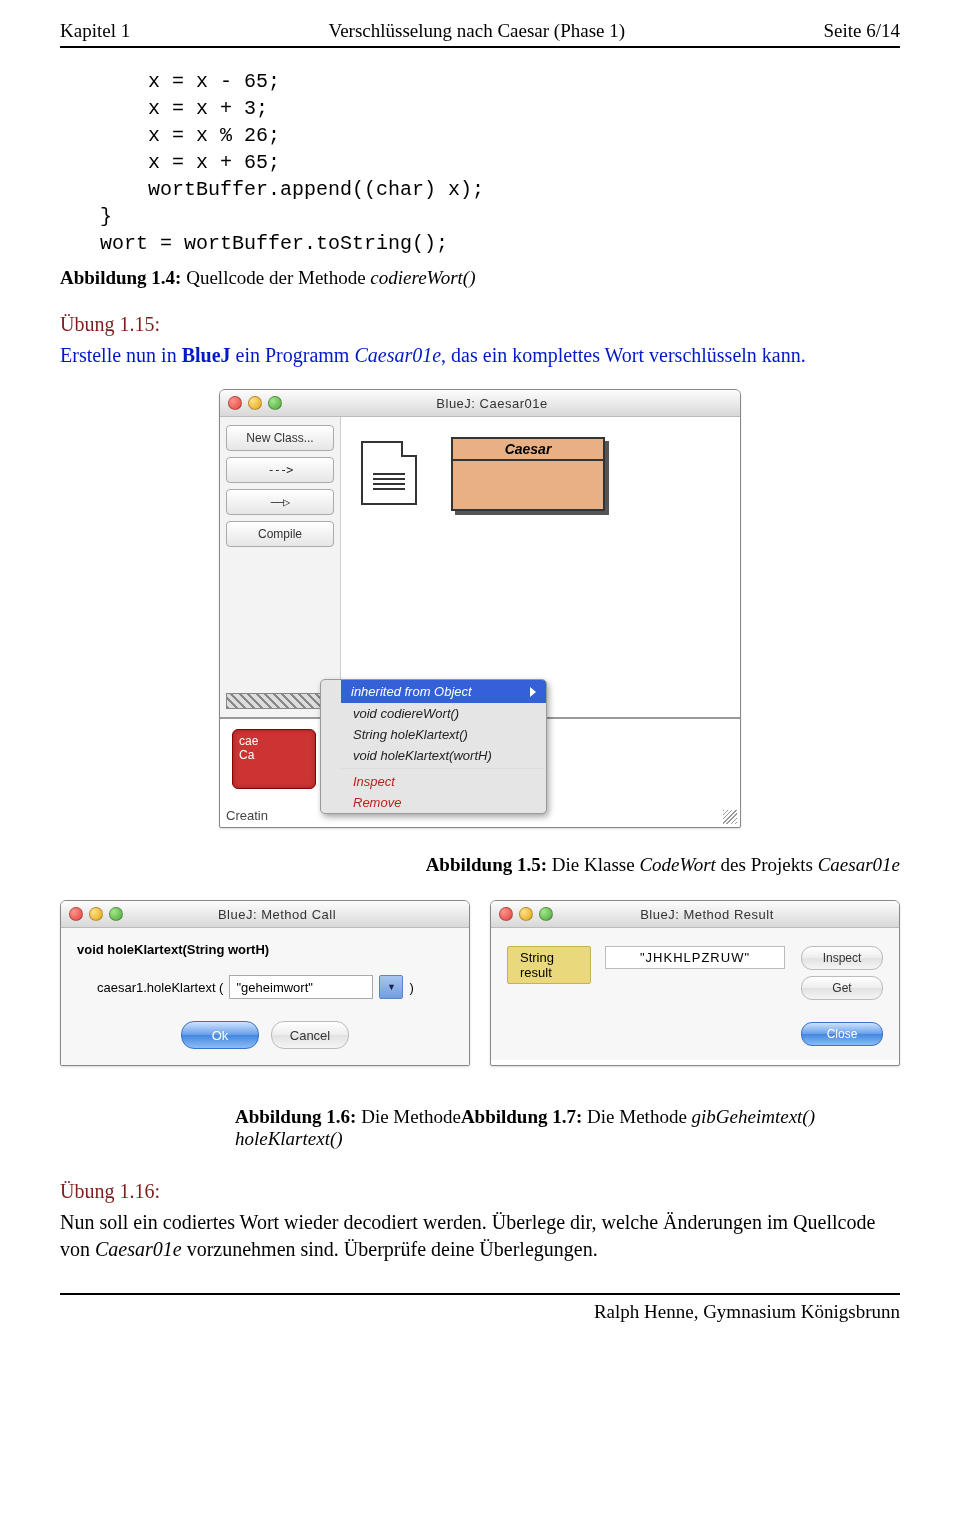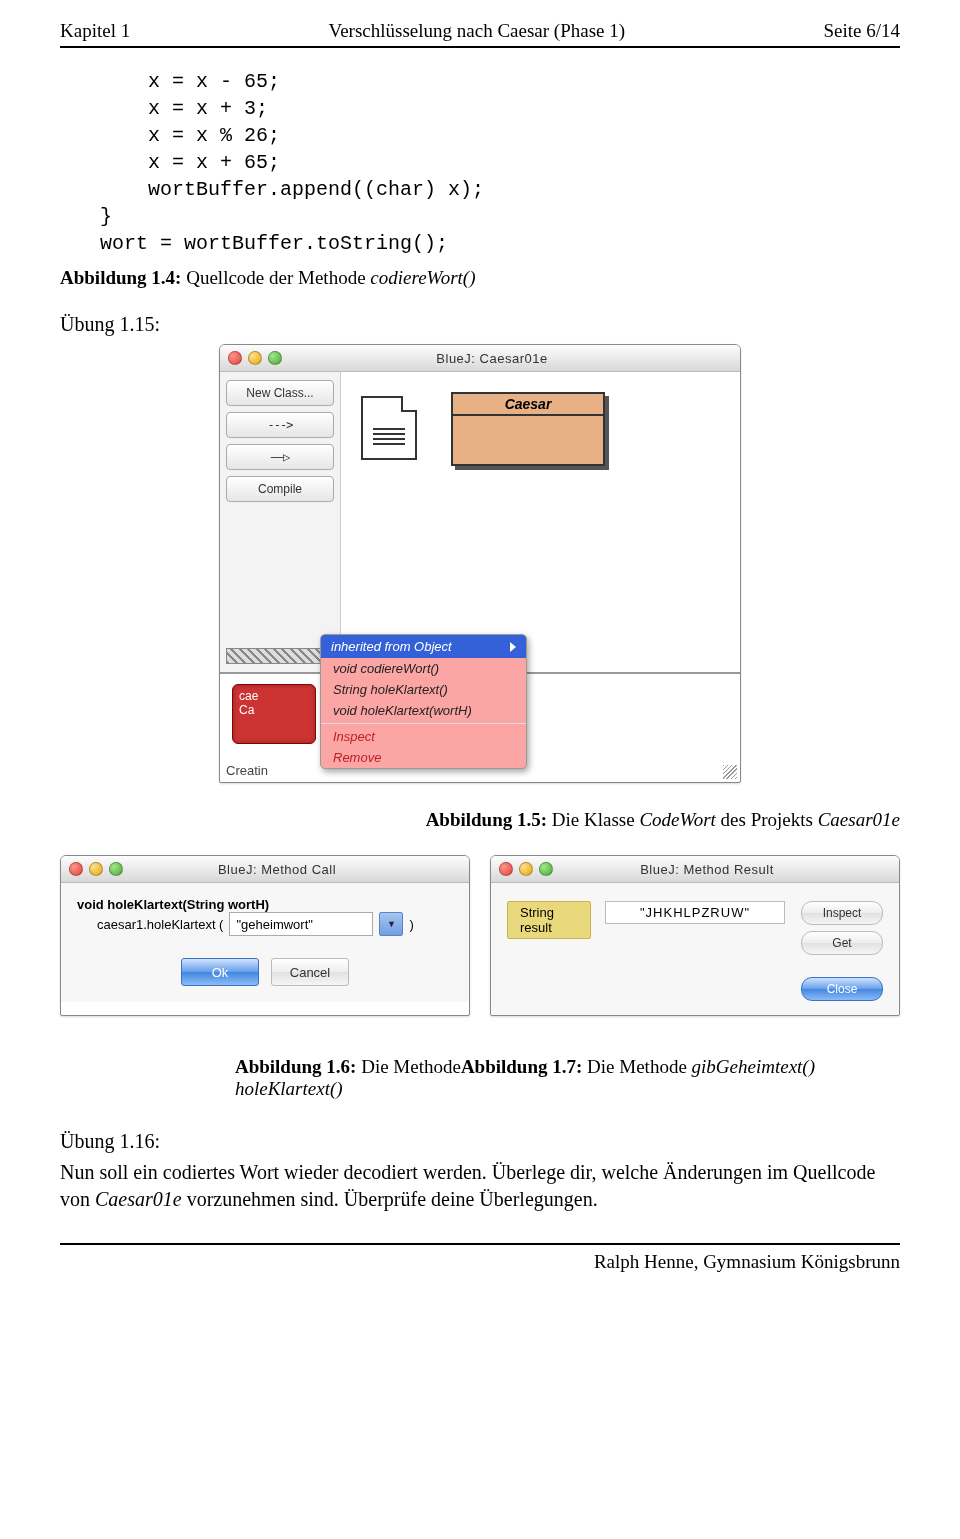--- a/index.html
+++ b/index.html
@@ -29,21 +29,21 @@
     line-height: 1.35;
   }
   .caption {
     text-align: left;
     font-size: 19px;
     margin: 10px 0 24px 0;
   }
   .caption .bold { font-weight: bold; }
   .caption .italic { font-style: italic; }
   .exercise-heading {
-    color: #000000;
+    color: #7f1d1d;
     font-size: 20px;
     margin-top: 24px;
     margin-bottom: 6px;
   }
   .exercise-text {
     color: #0018c8;
     font-size: 20px;
     line-height: 1.35;
     margin-bottom: 20px;
   }
@@ -213,27 +213,28 @@
     font-size: 12px;
     padding: 4px 6px;
     box-shadow: inset 0 0 4px rgba(0,0,0,0.3);
     line-height: 1.2;
     overflow: hidden;
   }
   .context-menu {
     position: absolute;
     top: -40px; left: 100px;
     width: 205px;
-    background: #fca5a5;
+    background: #e5e5e5;
     border: 1px solid #999;
     border-radius: 5px;
     box-shadow: 2px 3px 6px rgba(0,0,0,0.35);
     font-family: "Lucida Grande", Arial, sans-serif;
     font-size: 13px;
     overflow: hidden;
+    padding-left: 20px;
   }
   .cm-header {
     background: #3561d8;
     color: #fff;
     font-style: italic;
     padding: 4px 10px;
     display: flex;
     justify-content: space-between;
     align-items: center;
   }
@@ -266,21 +267,21 @@
   
   .method-call { width: 430px; }
   .mc-body {
     padding: 14px 16px 16px 16px;
     font-family: "Lucida Grande", Arial, sans-serif;
     font-size: 13px;
     background: #f7f7f7;
   }
   .mc-sig {
     font-weight: bold;
-    margin-bottom: 0;
+    margin-bottom: 18px;
   }
   .mc-call {
     display: flex;
     align-items: center;
     gap: 6px;
     margin-left: 20px;
     margin-bottom: 22px;
   }
   .mc-input {
     width: 130px;
@@ -300,21 +301,21 @@
     color: #224;
     font-size: 9px;
   }
   .mc-btnrow {
     display: flex;
     justify-content: center;
     gap: 12px;
   }
   .aqua-btn {
     min-width: 76px; height: 26px;
-    border-radius: 3px;
+    border-radius: 13px;
     border: 1px solid #9fb9da;
     background: linear-gradient(#eef5ff,#b9d3f4 48%, #9cc0ef 52%, #cfe2fb);
     font-family: "Lucida Grande", Arial, sans-serif;
     font-size: 13px;
     display: flex; align-items: center; justify-content: center;
     color: #123;
   }
   .aqua-btn.default {
     border-color: #3a72c7;
     background: linear-gradient(#cfe3ff,#6aa1ea 48%, #4388e1 52%, #8cbcf5);
@@ -379,20 +380,23 @@
     x = x + 65;
     wortBuffer.append((char) x);
 }
 wort = wortBuffer.toString();</div>
 
   <div class="caption">
     <span class="bold">Abbildung 1.4:</span><span> Quellcode der Methode </span><span class="italic">codiereWort()</span>
   </div>
 
   <div class="exercise-heading">Übung 1.15:</div>
+  <div class="exercise-text">
+    <span>Erstelle nun in </span><span class="bluej">BlueJ</span><span> ein Programm </span><span class="proj">Caesar01e</span><span>, das ein komplettes Wort verschlüsseln kann.</span>
+  </div>
 
   <div class="figure-center">
     <div class="mac-window bluej-main">
       <div class="mac-titlebar">
         <div class="traffic">
           <div class="tl red"></div>
           <div class="tl yel"></div>
           <div class="tl grn"></div>
         </div>
         <div class="mac-title">BlueJ:  Caesar01e</div>

